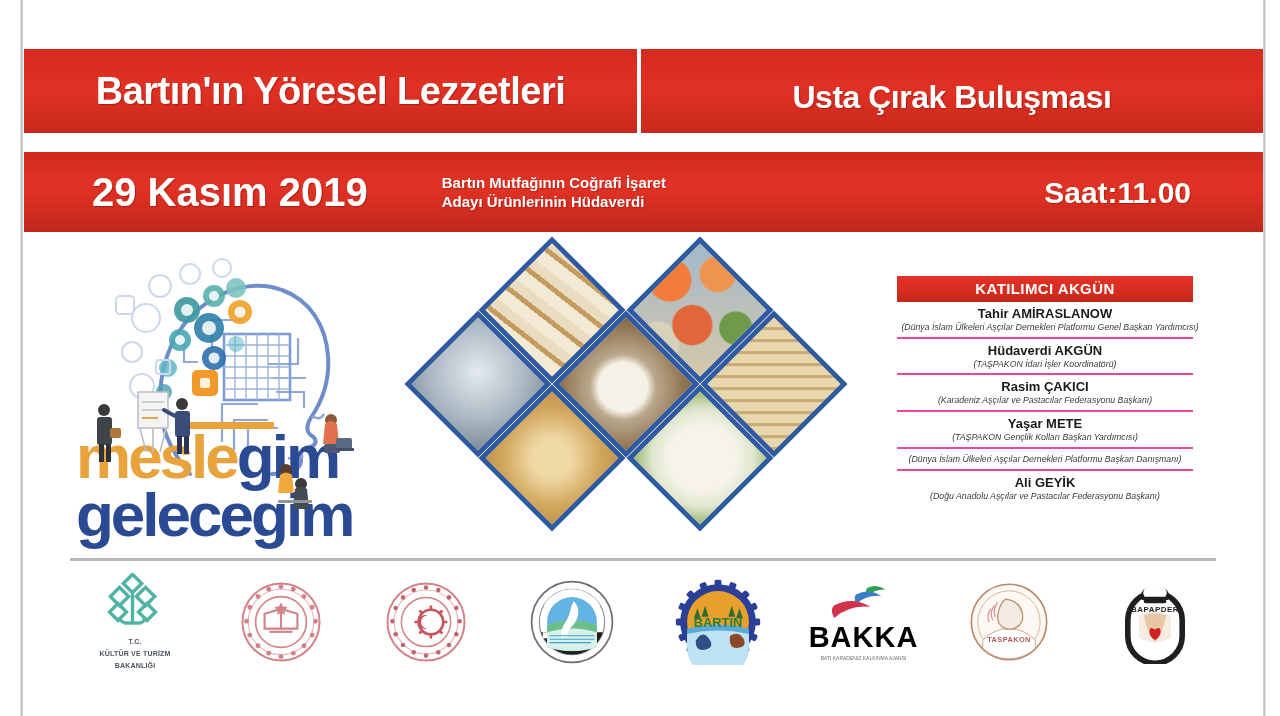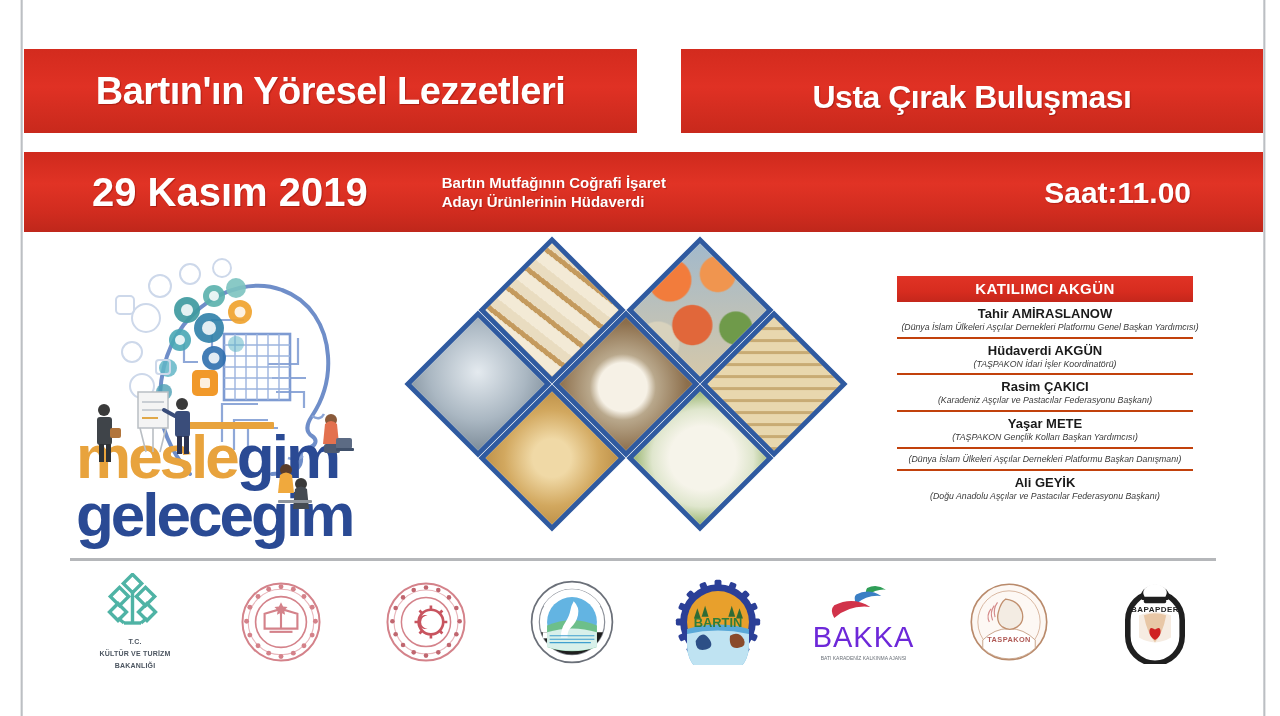--- a/index.html
+++ b/index.html
@@ -20,21 +20,20 @@
     position:absolute;top:0;bottom:0;width:3px;
     background:linear-gradient(to right,#ffffff 0%,#b9bcc0 45%,#d8dadd 100%);
   }
   .frame-left{left:20px;}
   .frame-right{right:14px;background:linear-gradient(to left,#ffffff 0%,#b9bcc0 45%,#d8dadd 100%);}
 
   
   .banner-titles{
     position:absolute;left:24px;right:17px;top:49px;height:84px;
     display:flex;
-    gap:20px;
   }
   .banner-half{
     position:relative;
     background:linear-gradient(to bottom,#d32b1e 0%,#e03124 45%,#c8291c 100%);
     display:flex;align-items:center;
     overflow:hidden;
   }
   .banner-half.left{flex:0 0 613px;justify-content:center;}
   .banner-half.right{flex:1 1 auto;justify-content:center;}
   .banner-gap{flex:0 0 4px;background:#ffffff;}
@@ -117,21 +116,21 @@
   }
   .chefs-head{
     background:linear-gradient(to bottom,#e03325 0%,#d72c1f 60%,#c4271b 100%);
     color:#ffffff;font-weight:bold;font-size:15px;
     text-align:center;letter-spacing:0.4px;
     padding:4px 0 5px 0;
   }
   .chef{
     padding:5px 0 4px 0;
     text-align:center;
-    border-bottom:2px solid #c2410c;
+    border-bottom:2px solid #ec4899;
   }
   .chef:last-child{border-bottom:none;}
   .chef-name{
     color:#1a1a1a;font-weight:bold;font-size:13px;line-height:1.15;
   }
   .chef-role{
     color:#3a3a3a;font-size:9px;font-style:italic;line-height:1.2;
     white-space:nowrap;
     transform:scaleX(0.97);
   }
@@ -149,21 +148,21 @@
     width:130px;height:108px;
     display:flex;flex-direction:column;align-items:center;justify-content:center;
     position:relative;
   }
   .logo-cap{
     font-size:7px;font-weight:bold;color:#4c5560;text-align:center;
     line-height:1.25;letter-spacing:0.2px;margin-top:3px;
   }
   .logo-cap.sub{font-size:5px;font-weight:normal;color:#6a7078;letter-spacing:0;}
   .bakka-word{
-    font-weight:normal;font-size:29px;color:#6d28d9;letter-spacing:1px;line-height:1;
+    font-weight:bold;font-size:29px;color:#000000;letter-spacing:1px;line-height:1;
   }
 </style>
 </head>
 <body>
 
 <div class="poster">
 
   <div class="frame-left"></div>
   <div class="frame-right"></div>
 

